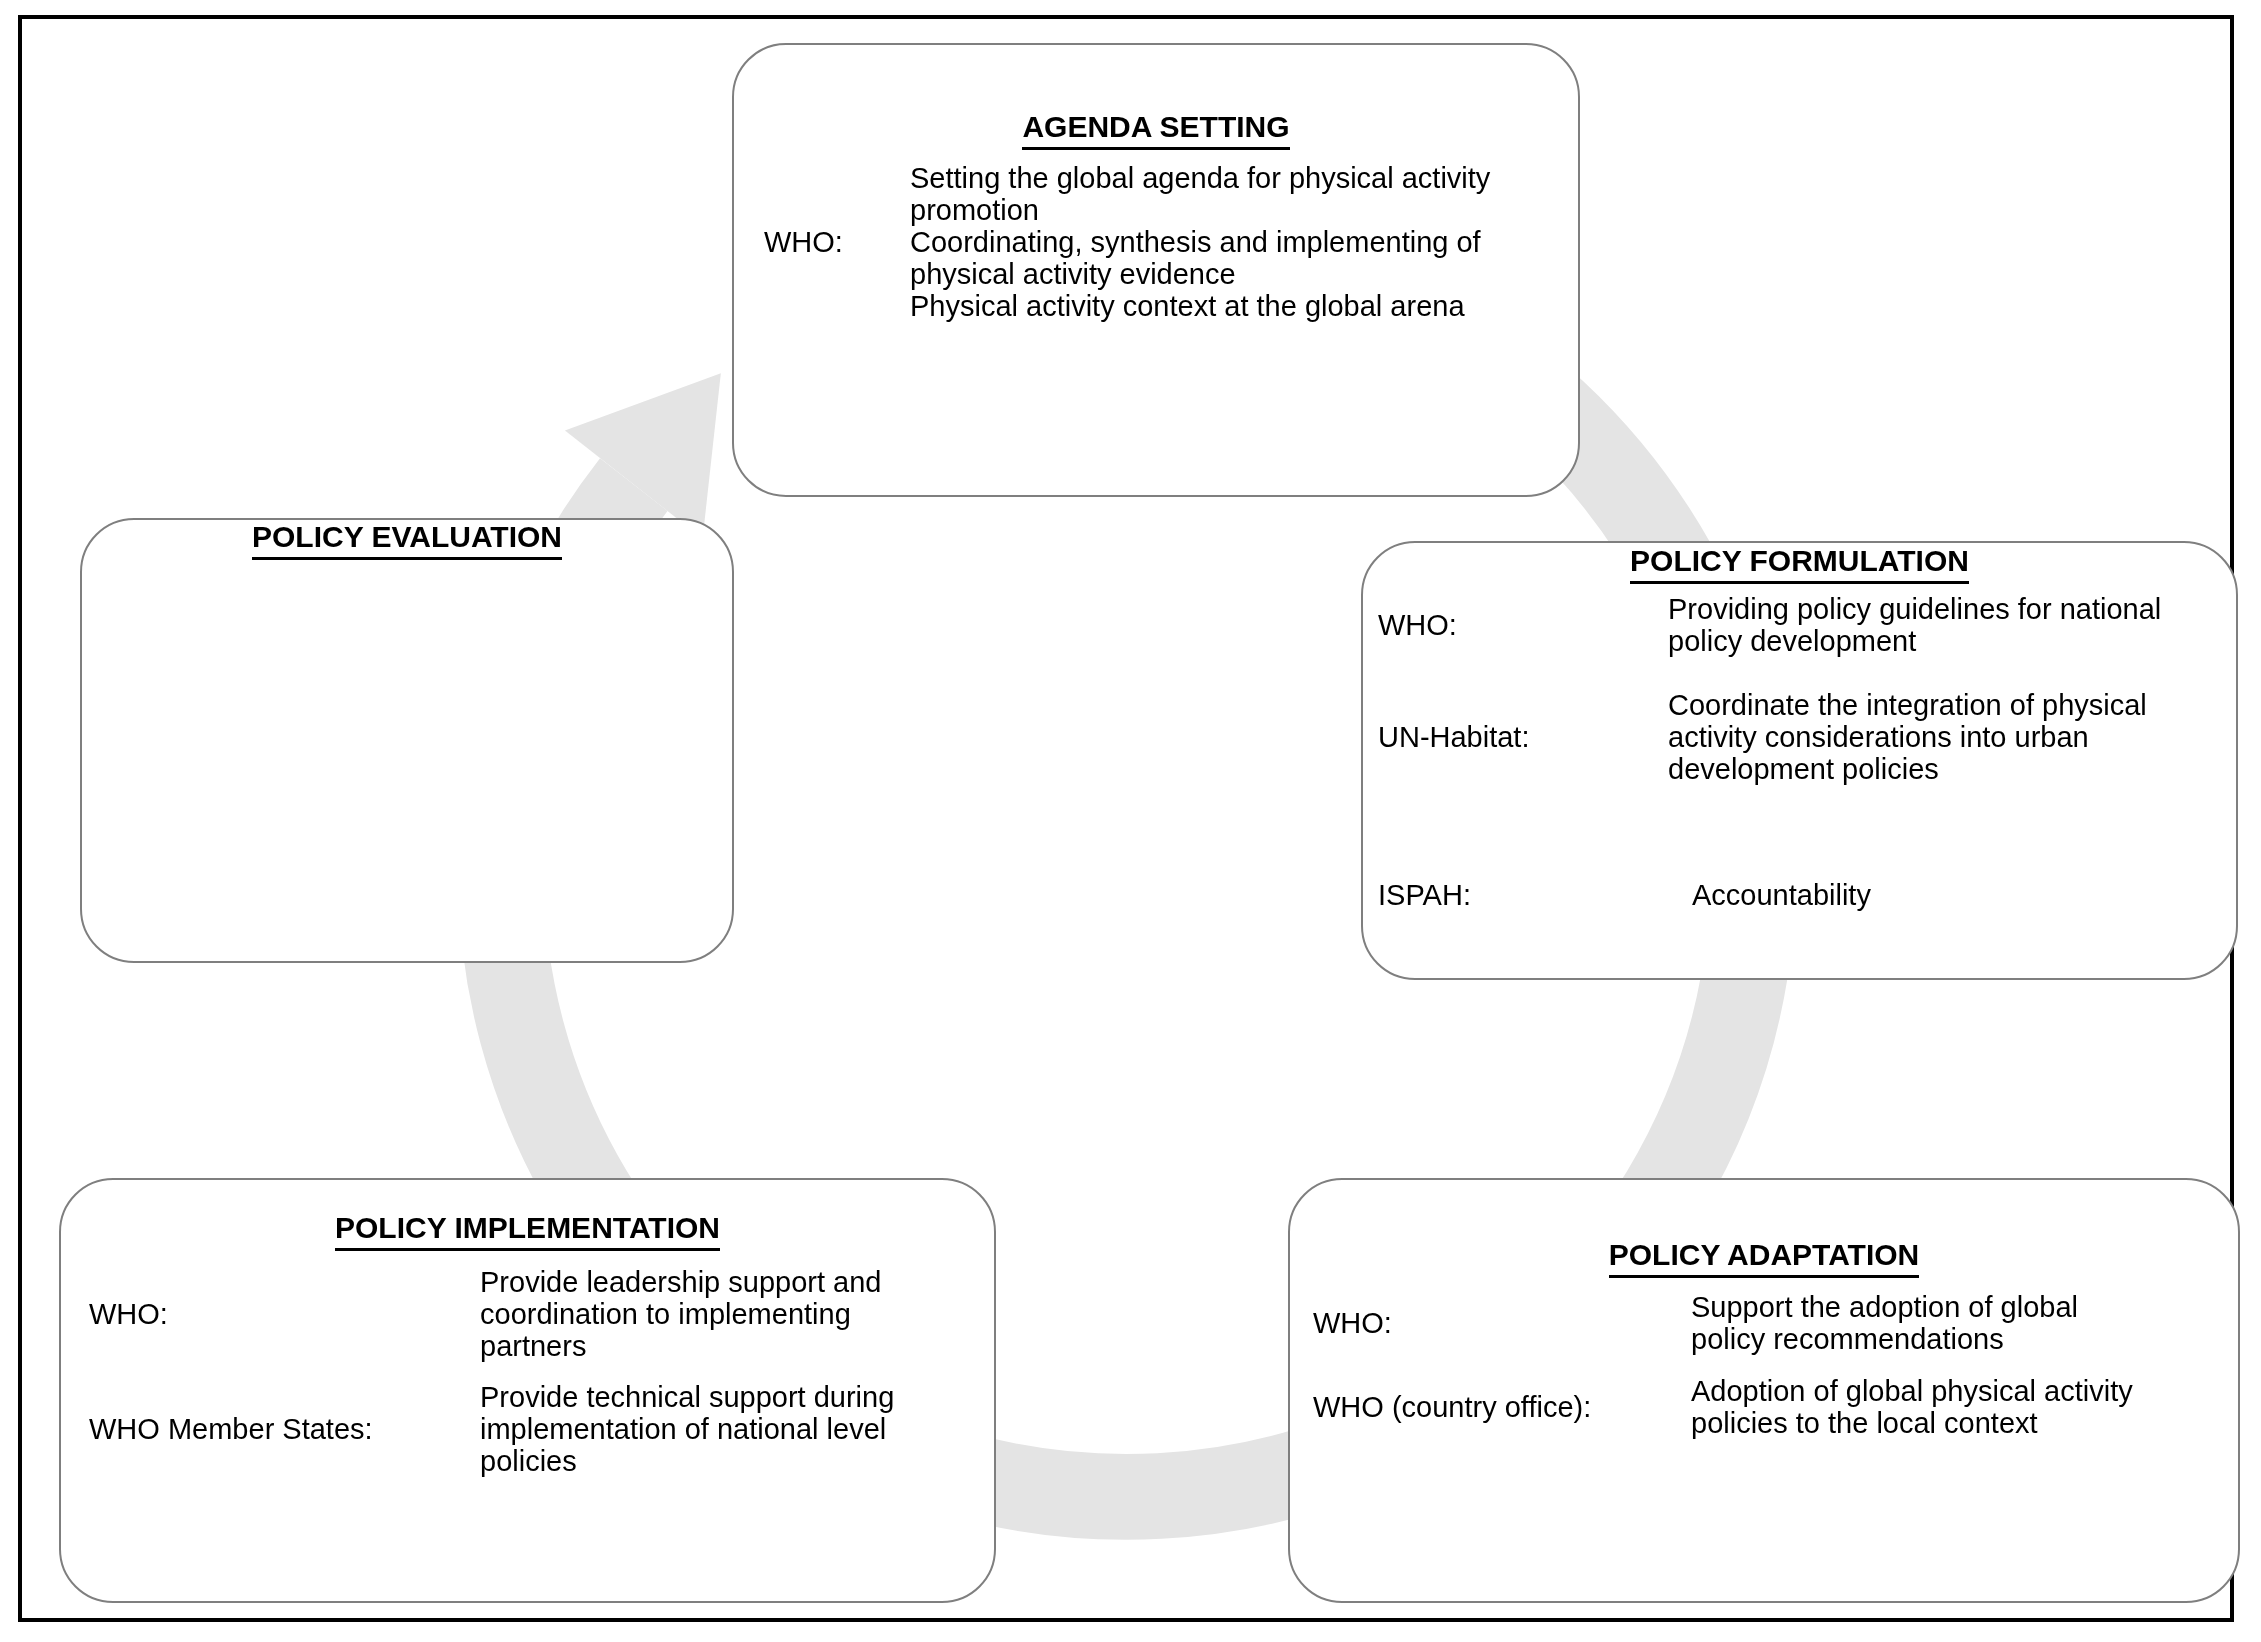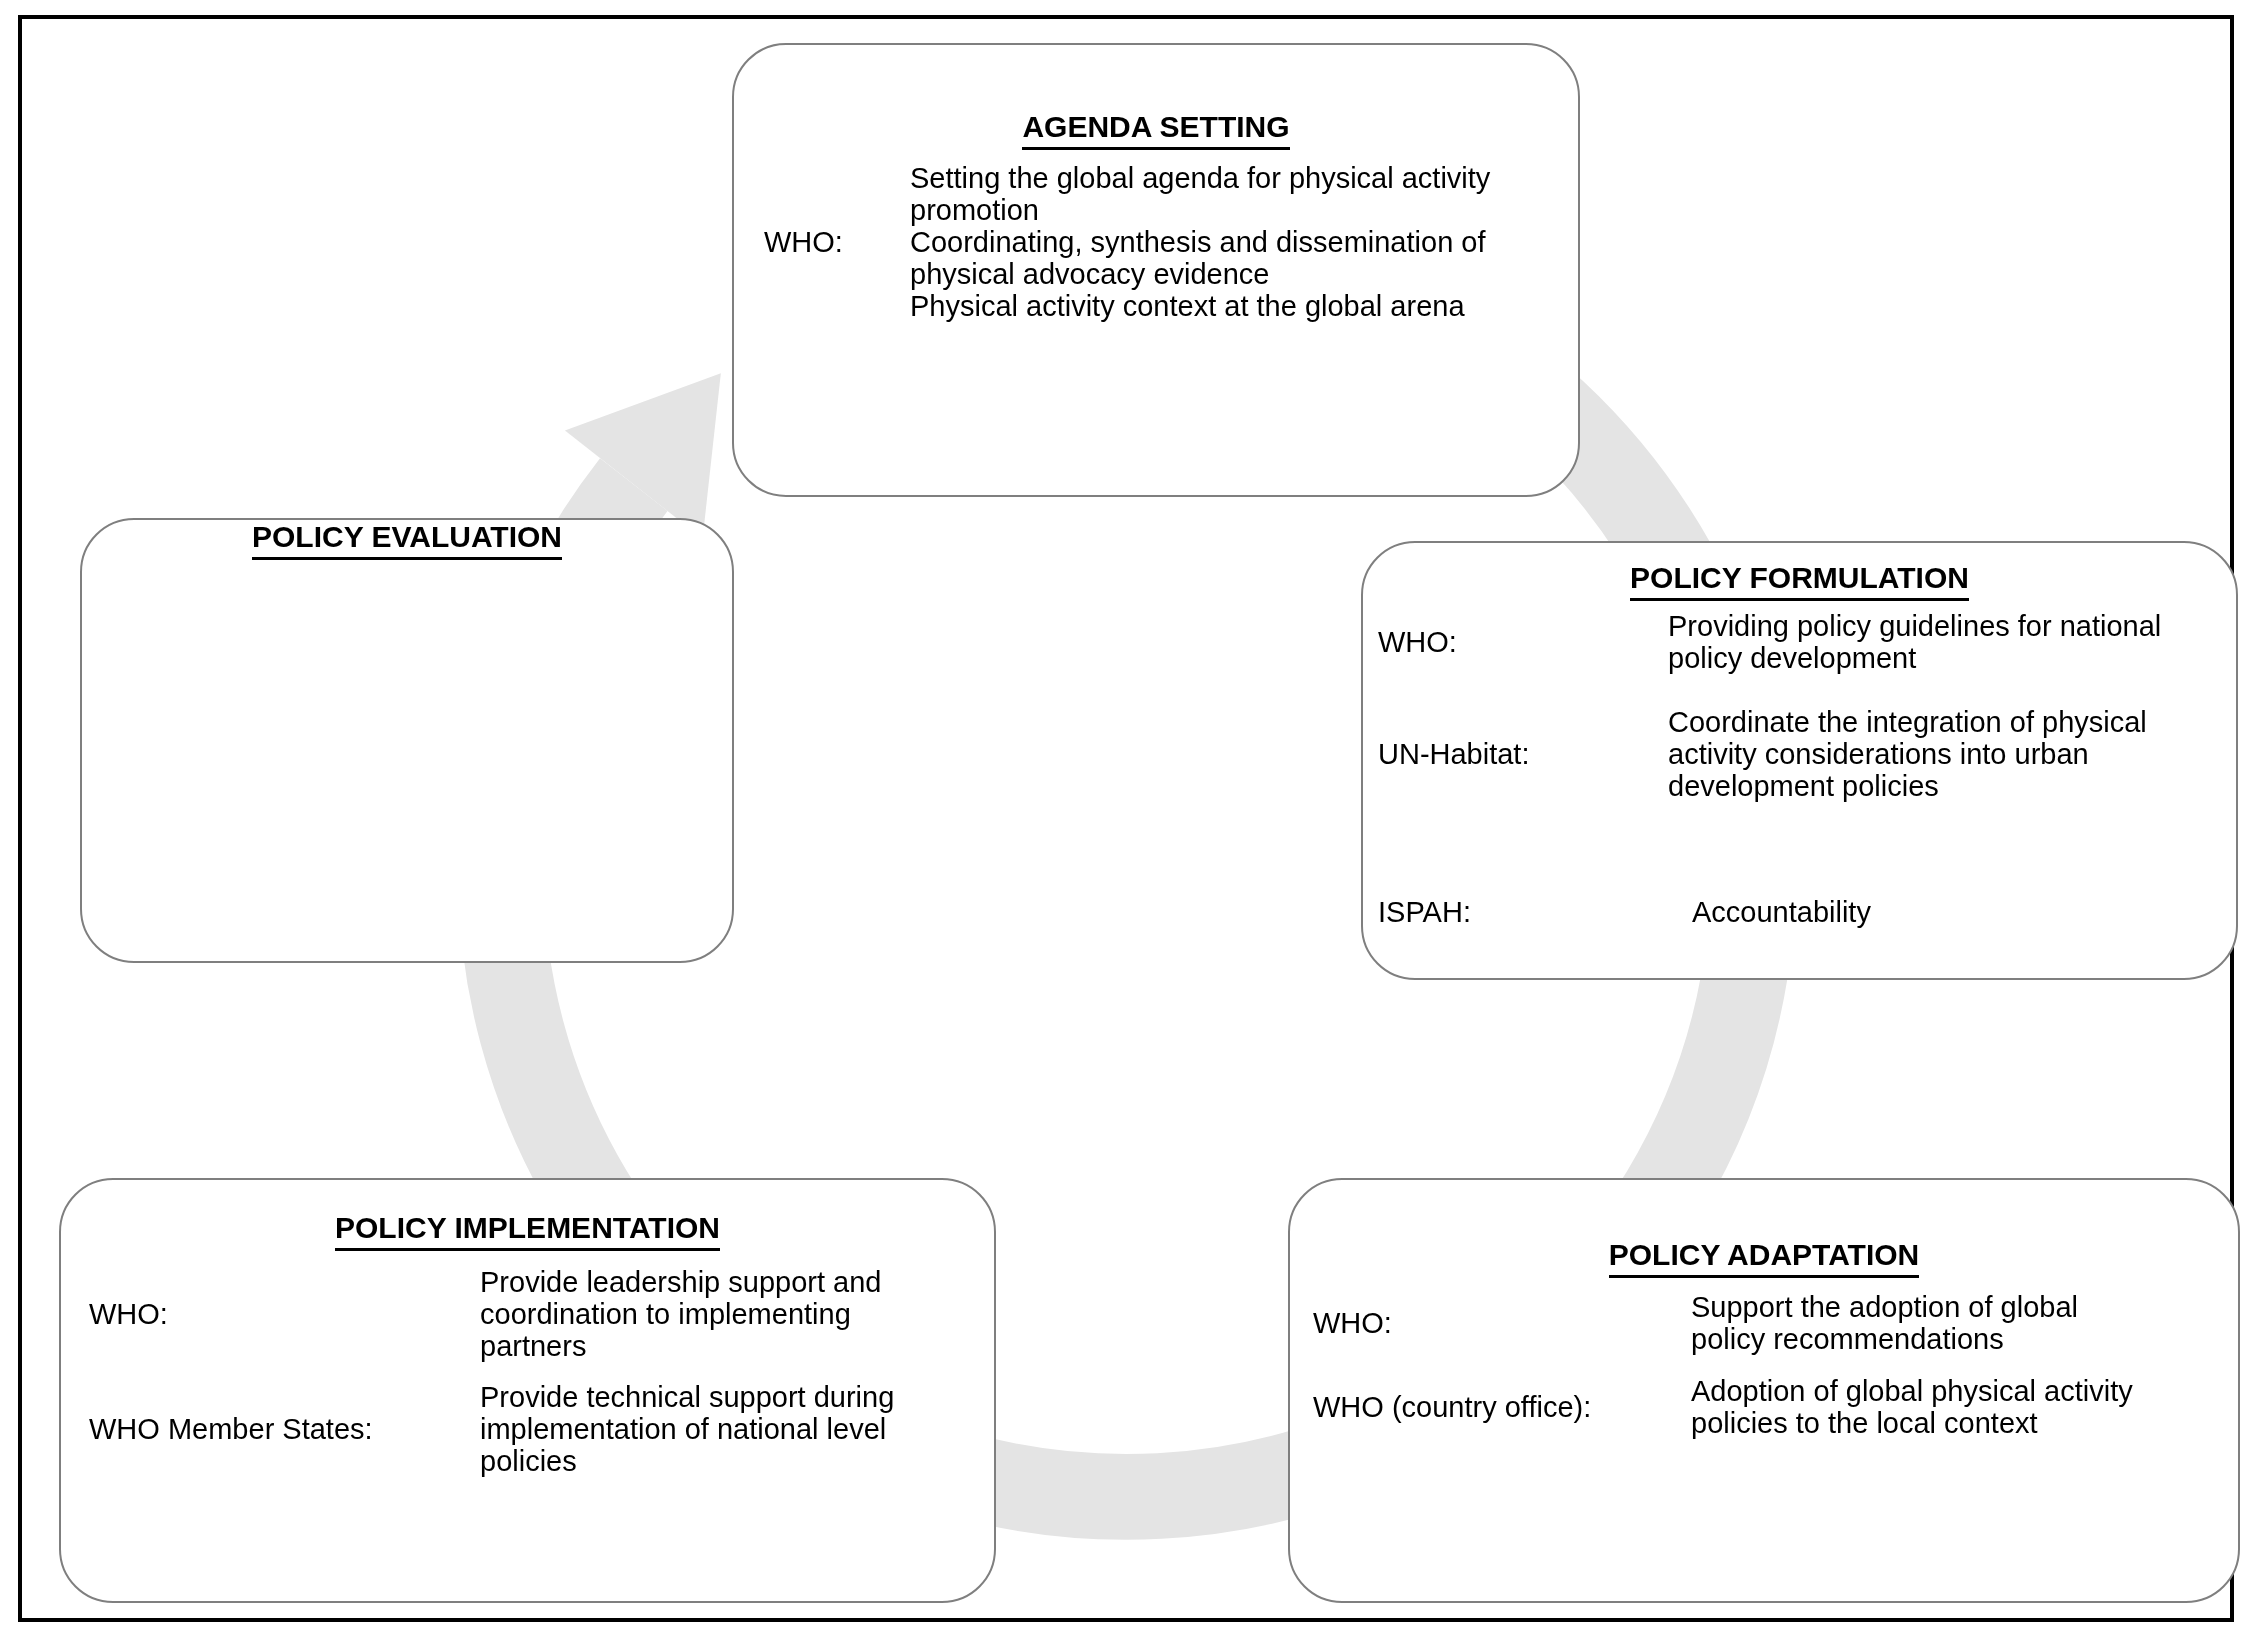--- a/index.html
+++ b/index.html
@@ -22,21 +22,21 @@
   .label{flex:0 0 auto;}
   .desc{flex:0 0 auto;}
 
   
   #box-agenda{left:732px;top:43px;width:848px;height:454px;padding:65px 0 0 30px;}
   #box-agenda .title-wrap{margin-bottom:12px;margin-right:30px;}
   #box-agenda .label{width:146px;}
   #box-agenda .desc{width:661px;}
 
   
-  #box-formulation{left:1361px;top:541px;width:877px;height:439px;padding:18px 0 0 15px;}
+  #box-formulation{left:1361px;top:541px;width:877px;height:439px;padding:1px 0 0 15px;}
   #box-formulation .title-wrap{margin-bottom:9.4px;margin-right:15px;}
   #box-formulation .label{width:290px;}
   #box-formulation .desc{width:560px;}
   #box-formulation .row-2{margin-top:32px;}
   #box-formulation .row-3{margin-top:94px;gap:24px;}
 
   
   #box-evaluation{left:80px;top:518px;width:654px;height:445px;display:flex;align-items:flex-start;justify-content:center;}
 
   
@@ -67,21 +67,21 @@
   <div class="frame"></div>
 
   <div class="box" id="box-agenda">
     <div class="title-wrap">
       <span class="box-title">AGENDA SETTING</span>
     </div>
     <div class="row">
       <div class="label">WHO:</div>
       <div class="desc">
         <div>Setting the global agenda for physical activity promotion</div>
-        <div>Coordinating, synthesis and dissemination of physical advocacy evidence</div>
+        <div>Coordinating, synthesis and implementing of physical activity evidence</div>
         <div>Physical activity context at the global arena</div>
       </div>
     </div>
   </div>
 
   <div class="box" id="box-formulation">
     <div class="title-wrap">
       <span class="box-title">POLICY FORMULATION</span>
     </div>
     <div class="row row-1">

